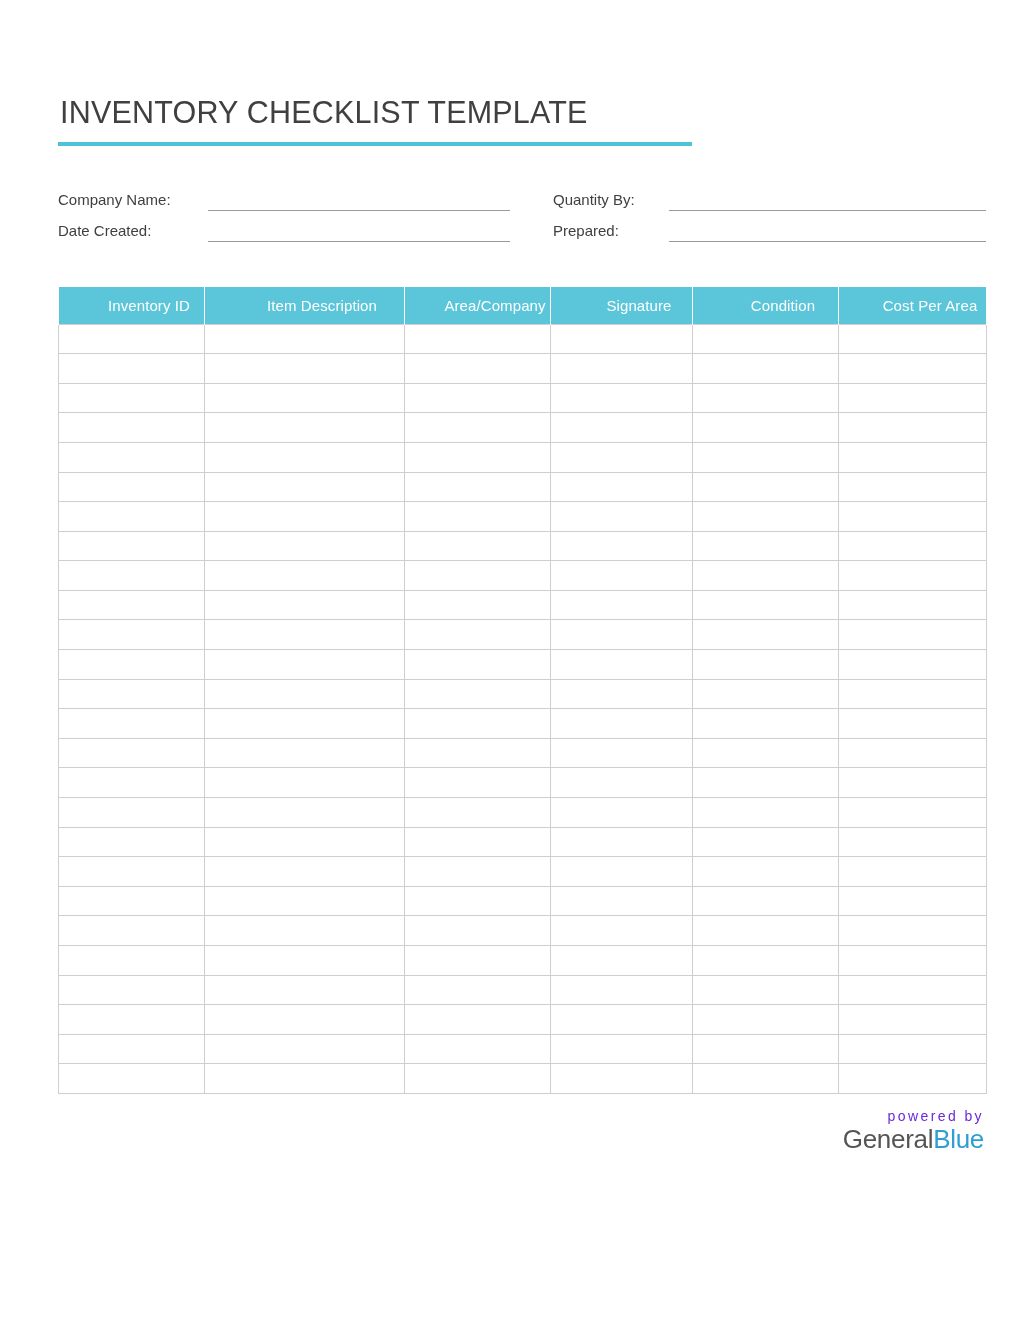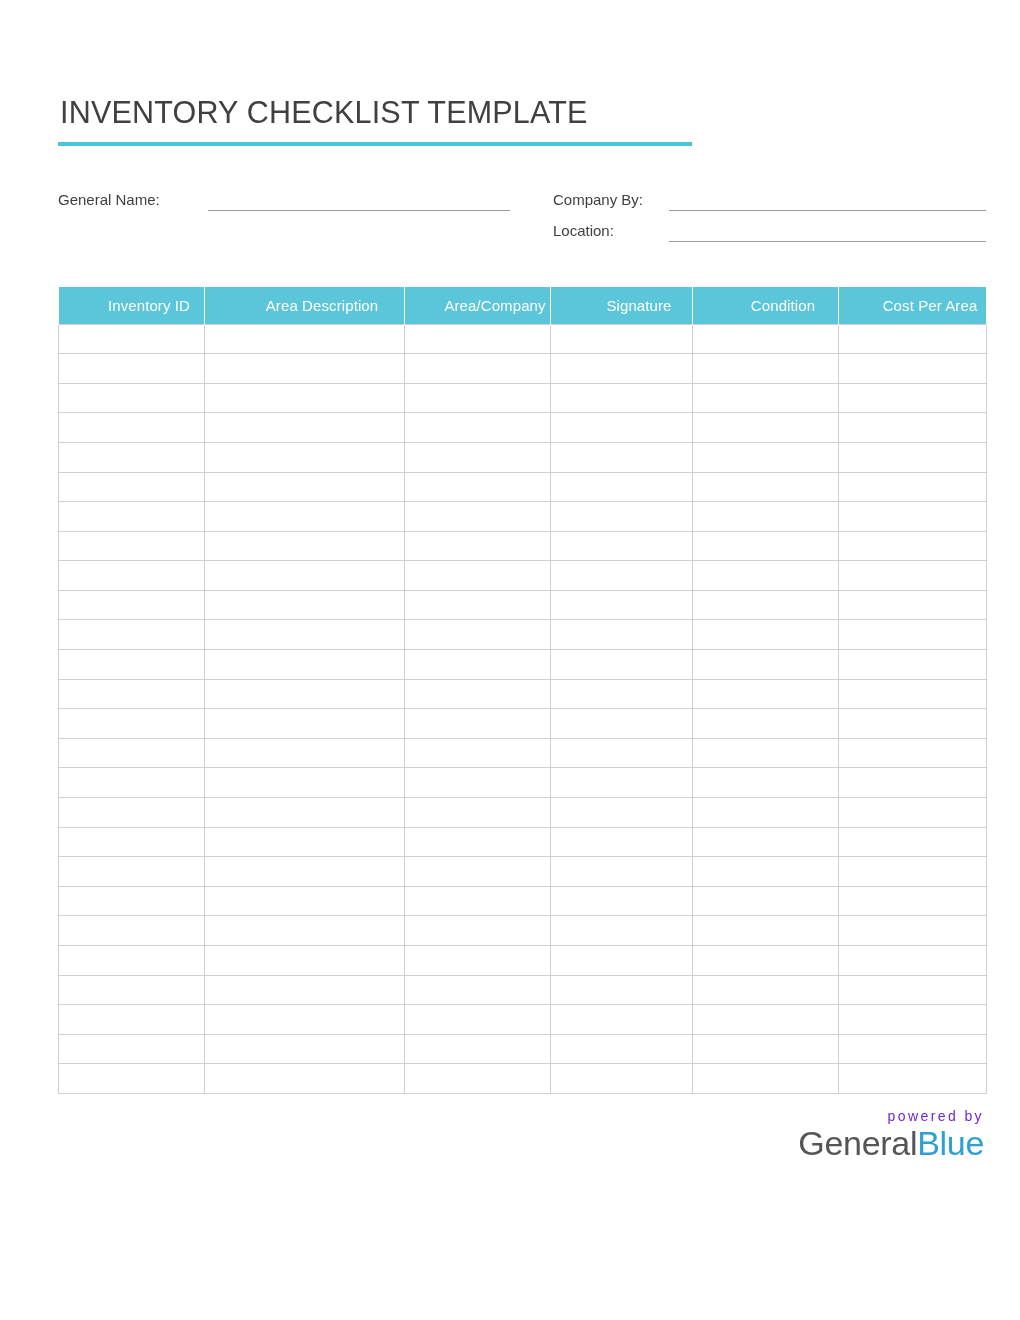--- a/index.html
+++ b/index.html
@@ -129,21 +129,21 @@
     text-align: right;
   }
   .brand-powered {
     font-size: 14px;
     color: #6d28d9;
     letter-spacing: 2.4px;
     margin-bottom: 2px;
     font-family: "Liberation Sans", sans-serif;
   }
   .brand-name {
-    font-size: 34px;
+    font-size: 26px;
     letter-spacing: -0.3px;
     line-height: 1.05;
     font-family: "Liberation Sans", sans-serif;
   }
   .brand-general { color: #555555; }
   .brand-blue { color: #2e9fd4; }
 </style>
 </head>
 <body>
 
@@ -151,49 +151,53 @@
   <div class="content">
 
     <div class="title-wrap">
       <h1 class="doc-title">INVENTORY CHECKLIST TEMPLATE</h1>
       <div class="title-rule"></div>
     </div>
 
     <div class="meta">
       <div class="meta-col left">
         <div class="meta-row">
-          <span class="meta-label">General Name:</span>
+          <span class="meta-label">Company Name:</span>
+          <span class="meta-line"></span>
+        </div>
+        <div class="meta-row">
+          <span class="meta-label">Date Created:</span>
           <span class="meta-line"></span>
         </div>
       </div>
       <div class="meta-col right">
         <div class="meta-row">
-          <span class="meta-label">Company By:</span>
+          <span class="meta-label">Quantity By:</span>
           <span class="meta-line"></span>
         </div>
         <div class="meta-row">
-          <span class="meta-label">Location:</span>
+          <span class="meta-label">Prepared:</span>
           <span class="meta-line"></span>
         </div>
       </div>
     </div>
 
     <table class="inv">
       <colgroup>
         <col class="c0">
           <col class="c1">
           <col class="c2">
           <col class="c3">
           <col class="c4">
           <col class="c5">
       </colgroup>
       <thead>
         <tr>
           <th>Inventory ID</th>
-          <th>Area Description</th>
+          <th>Item Description</th>
           <th>Area/Company</th>
           <th>Signature</th>
           <th>Condition</th>
           <th>Cost Per Area</th>
         </tr>
       </thead>
       <tbody id="inv-body">
           <tr>
             <td></td>
             <td></td>

